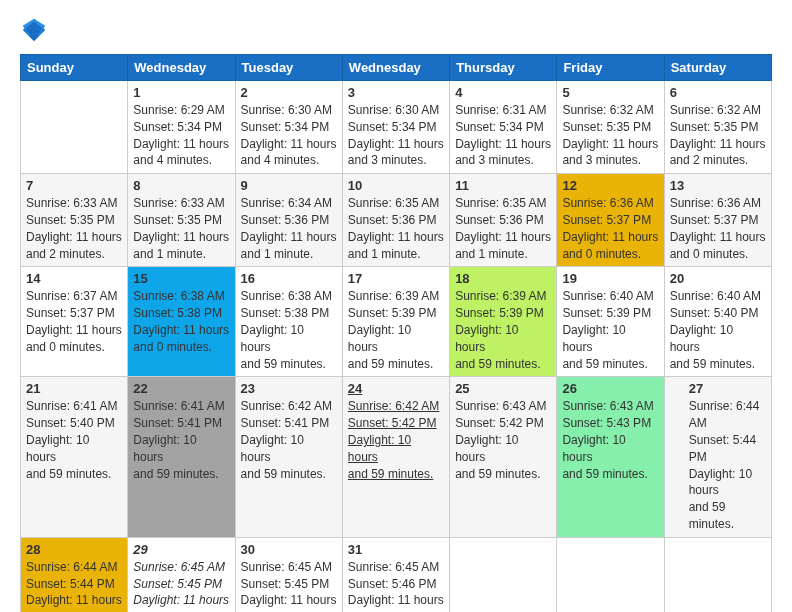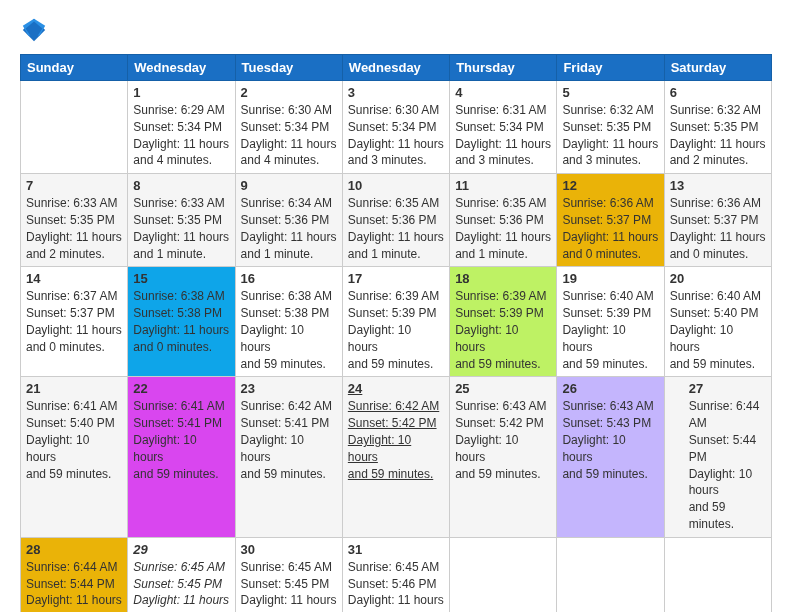--- a/index.html
+++ b/index.html
@@ -292,21 +292,21 @@
           </td>
         </tr>
         <tr>
           <td style="background-color: rgb(245, 245, 245);">
             <span class="day-number">21</span>
             <div class="day-info" style="white-space: pre-line;">Sunrise: 6:41 AM
 Sunset: 5:40 PM
 Daylight: 10 hours
 and 59 minutes.</div>
           </td>
-          <td style="background-color: #d946ef;">
+          <td style="background-color: #a3a3a3;">
             <span class="day-number">22</span>
             <div class="day-info" style="white-space: pre-line;">Sunrise: 6:41 AM
 Sunset: 5:41 PM
 Daylight: 10 hours
 and 59 minutes.</div>
           </td>
           <td style="background-color: rgb(245, 245, 245);">
             <span class="day-number">23</span>
             <div class="day-info" style="white-space: pre-line;">Sunrise: 6:42 AM
 Sunset: 5:41 PM
@@ -320,21 +320,21 @@
 Daylight: 10 hours
 and 59 minutes.</div>
           </td>
           <td style="background-color: rgb(245, 245, 245);">
             <span class="day-number">25</span>
             <div class="day-info" style="white-space: pre-line;">Sunrise: 6:43 AM
 Sunset: 5:42 PM
 Daylight: 10 hours
 and 59 minutes.</div>
           </td>
-          <td style="background-color: #c4b5fd; margin-left: 13px;">
+          <td style="background-color: #86efac; margin-left: 13px;">
             <span class="day-number">26</span>
             <div class="day-info" style="white-space: pre-line;">Sunrise: 6:43 AM
 Sunset: 5:43 PM
 Daylight: 10 hours
 and 59 minutes.</div>
           </td>
           <td style="background-color: rgb(245, 245, 245); padding-left: 24px;">
             <span class="day-number">27</span>
             <div class="day-info" style="white-space: pre-line;">Sunrise: 6:44 AM
 Sunset: 5:44 PM

